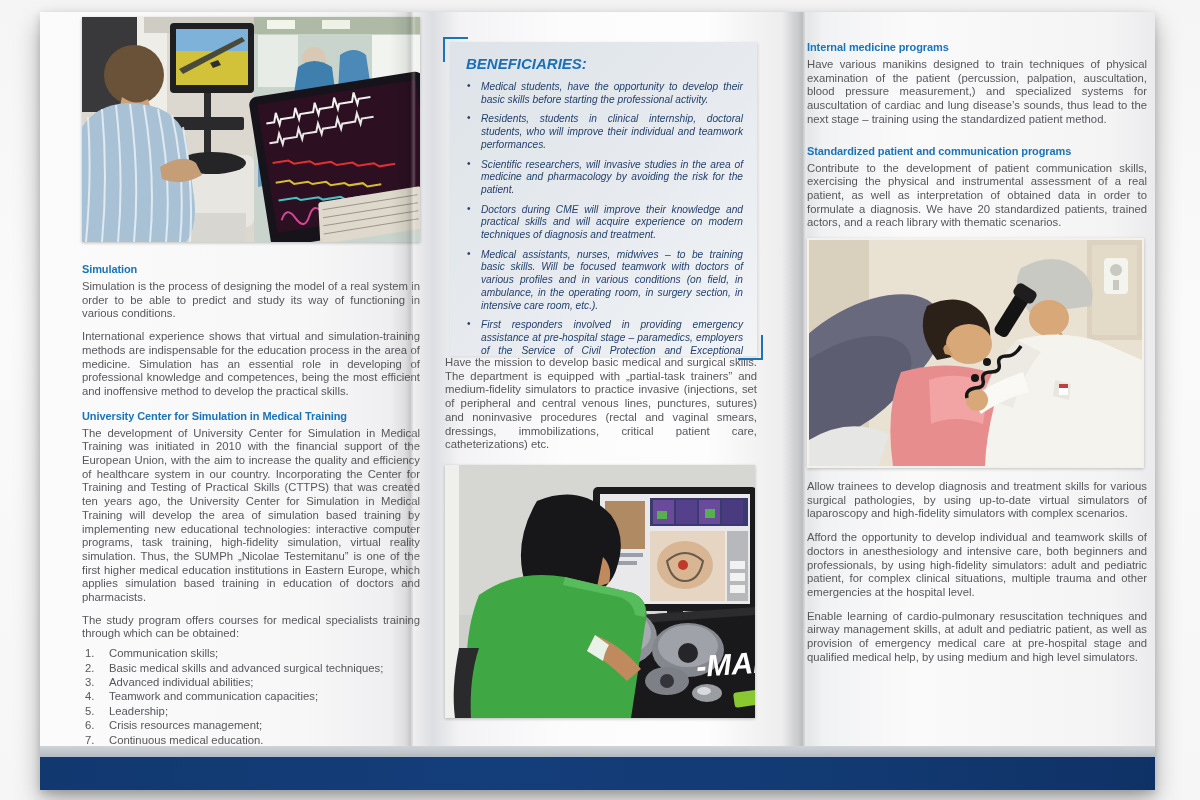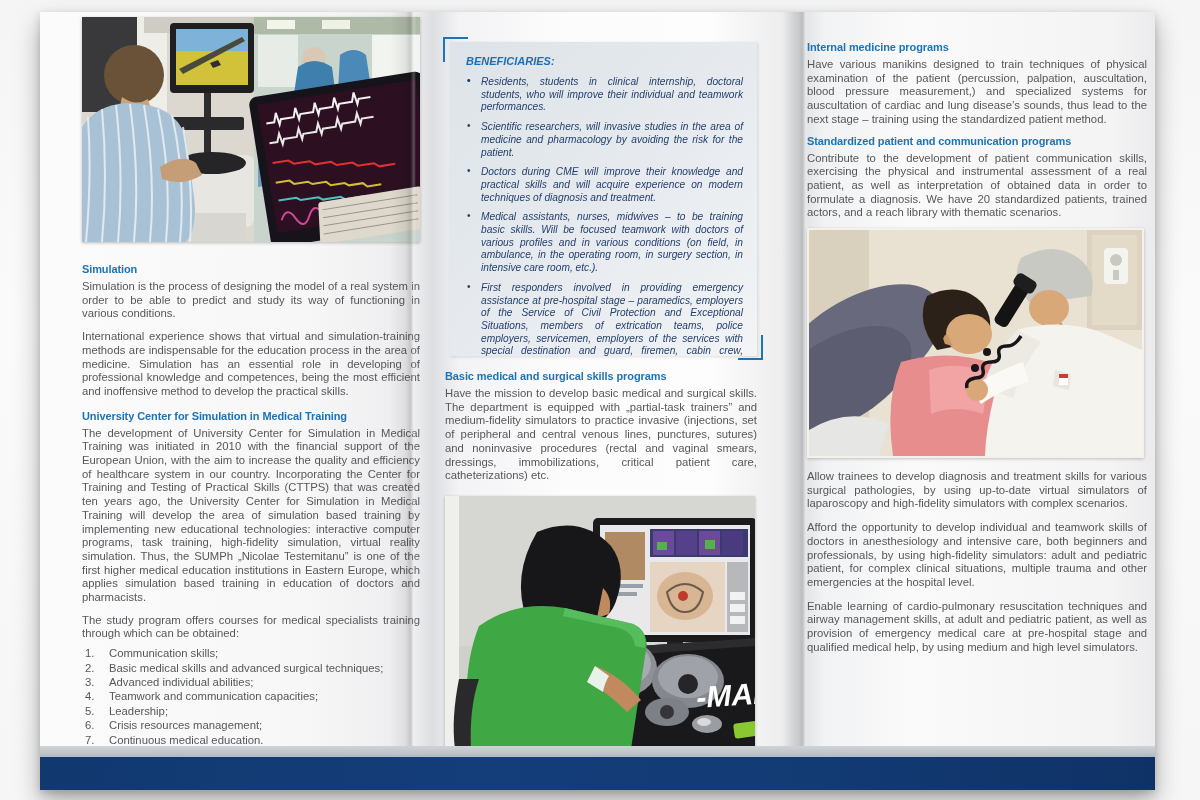--- a/index.html
+++ b/index.html
@@ -53,21 +53,21 @@
     box-shadow:1px 1px 3px rgba(0,0,0,.12);
   }
   .ben-corner-tl {
     position:absolute; left:-2px; top:-5px; width:25px; height:25px;
     border-left:2px solid #1b74b8; border-top:2px solid #1b74b8;
   }
   .ben-corner-br {
     position:absolute; right:-6px; bottom:-4px; width:25px; height:25px;
     border-right:2px solid #1b74b8; border-bottom:2px solid #1b74b8;
   }
-  .ben-h { color:#1a70b8; font-size:11px; font-weight:bold; font-style:italic; margin-bottom:9px; }
+  .ben-h { color:#1a70b8; font-size:15px; font-weight:bold; font-style:italic; margin-bottom:9px; }
   .ben-list { list-style:none; }
   .ben-list li {
     position:relative; padding-left:15px; margin-bottom:7px;
     color:#24416d; font-size:10.2px; line-height:12.7px;
     font-style:italic; text-align:justify;
   }
   .ben-list li .dot { position:absolute; left:1px; top:-1px; font-style:normal; color:#24416d; }
 
   .h-basic { margin-top:14px; }
   .photo-b { margin-top:13px; width:310px; height:253px; box-shadow:0 1px 3px rgba(0,0,0,.25); }
@@ -202,33 +202,32 @@
         </li>
     </ol>
   </section>
 
   <section class="panel panel-mid">
 
     <div class="ben-wrap">
       <div class="ben-box">
         <div class="ben-h">BENEFICIARIES:</div>
         <ul class="ben-list">
-          <li><span class="dot">•</span></li>
+          <li><span class="dot">•</span><span>Medical students, have the opportunity to develop their basic skills before starting the professional activity.</span></li>
           <li><span class="dot">•</span><span>Residents, students in clinical internship, doctoral students, who will improve their individual and teamwork performances.</span></li>
           <li><span class="dot">•</span><span>Scientific researchers, will invasive studies in the area of medicine and pharmacology by avoiding the risk for the patient.</span></li>
           <li><span class="dot">•</span><span>Doctors during CME will improve their knowledge and practical skills and will acquire experience on modern techniques of diagnosis and treatment.</span></li>
           <li><span class="dot">•</span><span>Medical assistants, nurses, midwives – to be training basic skills. Will be focused teamwork with doctors of various profiles and in various conditions (on field, in ambulance, in the operating room, in surgery section, in intensive care room, etc.).</span></li>
           <li><span class="dot">•</span><span>First responders involved in providing emergency assistance at pre-hospital stage – paramedics, employers of the Service of Civil Protection and Exceptional Situations, members of extrication teams, police employers, servicemen, employers of the services with special destination and guard, firemen, cabin crew, drivers, etc.</span></li>
         </ul>
       </div>
       <div class="ben-corner-tl"></div>
       <div class="ben-corner-br"></div>
     </div>
 
-    <h2 class="h-blue h-basic">Basic medical and surgical skills programs</h2>
     <p class="bt">Have the mission to develop basic medical and surgical skills. The department is equipped with „partial-task trainers” and medium-fidelity simulators to practice invasive (injections, set of peripheral and central venous lines, punctures, sutures) and noninvasive procedures (rectal and vaginal smears, dressings, immobilizations, critical patient care, catheterizations) etc.</p>
 
     <div class="photo photo-b">
       <svg width="310" height="253" viewBox="0 0 310 253">
         <rect x="0" y="0" width="310" height="253" fill="#d9d9d6"></rect>
         <rect x="0" y="0" width="14" height="253" fill="#efefec"></rect>
         <rect x="14" y="0" width="296" height="253" fill="#d6d6d3"></rect>
         <rect x="14" y="150" width="296" height="103" fill="#cfcfcc"></rect>
 
         <rect x="148" y="22" width="164" height="124" rx="5" fill="#1b1b1e"></rect>
@@ -279,21 +278,21 @@
         <path d="M150,170 q26,10 46,34 l-14,12 q-22,-22 -40,-30 Z" fill="#c08a5e"></path>
         <path d="M150,170 q-8,16 -8,16 l16,10 q2,-10 6,-16 Z" fill="#e9f2e9"></path>
         <path d="M26,253 q-2,-40 8,-70 l-20,0 q-8,40 -4,70 Z" fill="#2a2a2c"></path>
       </svg>
     </div>
   </section>
 
   <section class="panel panel-right">
 
     <h2 class="h-blue h-first">Internal medicine programs</h2>
-    <p class="bt" style="margin-bottom:8px">Have various manikins designed to train techniques of physical examination of the patient (percussion, palpation, auscultation, blood pressure measurement,) and specialized systems for auscultation of cardiac and lung disease’s sounds, thus lead to the next stage – training using the standardized patient method.</p>
+    <p class="bt" style="margin-bottom:18px">Have various manikins designed to train techniques of physical examination of the patient (percussion, palpation, auscultation, blood pressure measurement,) and specialized systems for auscultation of cardiac and lung disease’s sounds, thus lead to the next stage – training using the standardized patient method.</p>
 
     <h2 class="h-blue">Standardized patient and communication programs</h2>
     <p class="bt" style="margin-bottom:8px">Contribute to the development of patient communication skills, exercising the physical and instrumental assessment of a real patient, as well as interpretation of obtained data in order to formulate a diagnosis. We have 20 standardized patients, trained actors, and a reach library with thematic scenarios.</p>
 
     <div class="photo photo-c">
       <svg width="333" height="226" viewBox="0 0 333 226">
         <rect x="0" y="0" width="333" height="226" fill="#e9e1d1"></rect>
         <rect x="0" y="0" width="60" height="226" fill="#d9d0be"></rect>
         <rect x="278" y="0" width="55" height="100" fill="#dcd2bf"></rect>
         <rect x="283" y="5" width="45" height="90" fill="#e4dac8"></rect>

